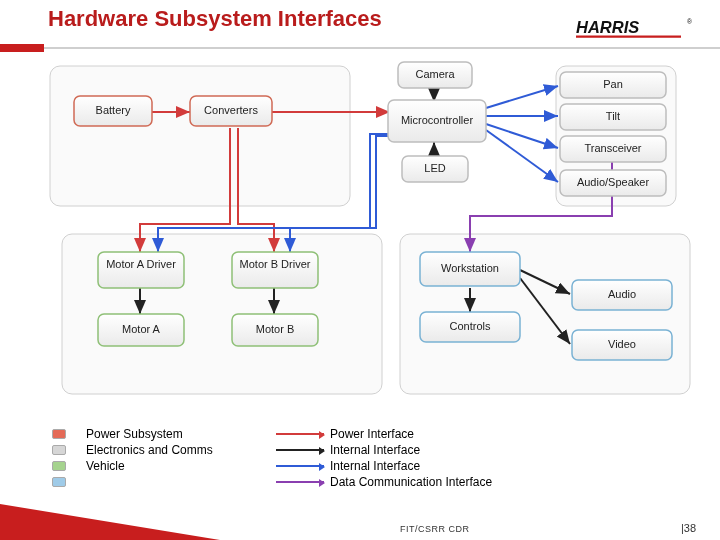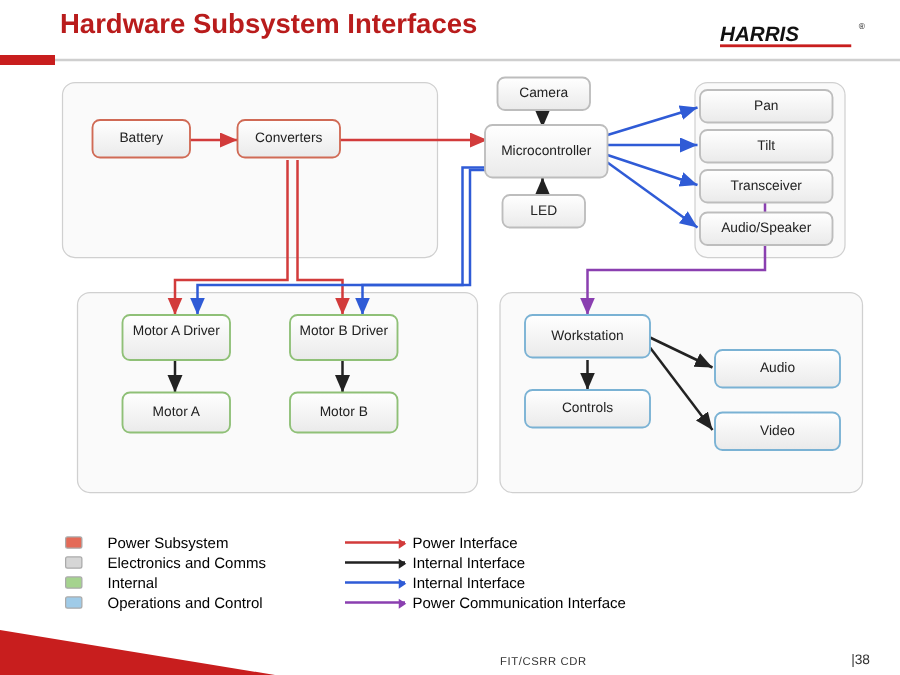--- a/index.html
+++ b/index.html
@@ -175,44 +175,43 @@
   <div class="row">
       <span class="sw" style="background:#e46a57"></span>
       <span>Power Subsystem</span>
     </div>
   <div class="row">
       <span class="sw" style="background:#d6d6d6"></span>
       <span>Electronics and Comms</span>
     </div>
   <div class="row">
       <span class="sw" style="background:#a5d38e"></span>
-      <span>Internal</span>
+      <span>Vehicle</span>
     </div>
   <div class="row">
       <span class="sw" style="background:#9fcbe8"></span>
-      <span>Operations and Control</span>
     </div>
 </div>
 
 <div class="legend2">
   <div class="row">
       <span class="ln" style="border-color:#d23b3b;color:#d23b3b"></span>
       <span>Power Interface</span>
     </div>
   <div class="row">
       <span class="ln" style="border-color:#222222;color:#222222"></span>
       <span>Internal Interface</span>
     </div>
   <div class="row">
       <span class="ln" style="border-color:#2f5bd6;color:#2f5bd6"></span>
       <span>Internal Interface</span>
     </div>
   <div class="row">
       <span class="ln" style="border-color:#8a3fb0;color:#8a3fb0"></span>
-      <span>Power Communication Interface</span>
+      <span>Data Communication Interface</span>
     </div>
 </div>
 
 <div class="footer">
   <div class="redtri"></div>
   <div class="copy">FIT/CSRR CDR</div>
   <div class="pageno">|38</div>
 </div>
 
 </body></html>

